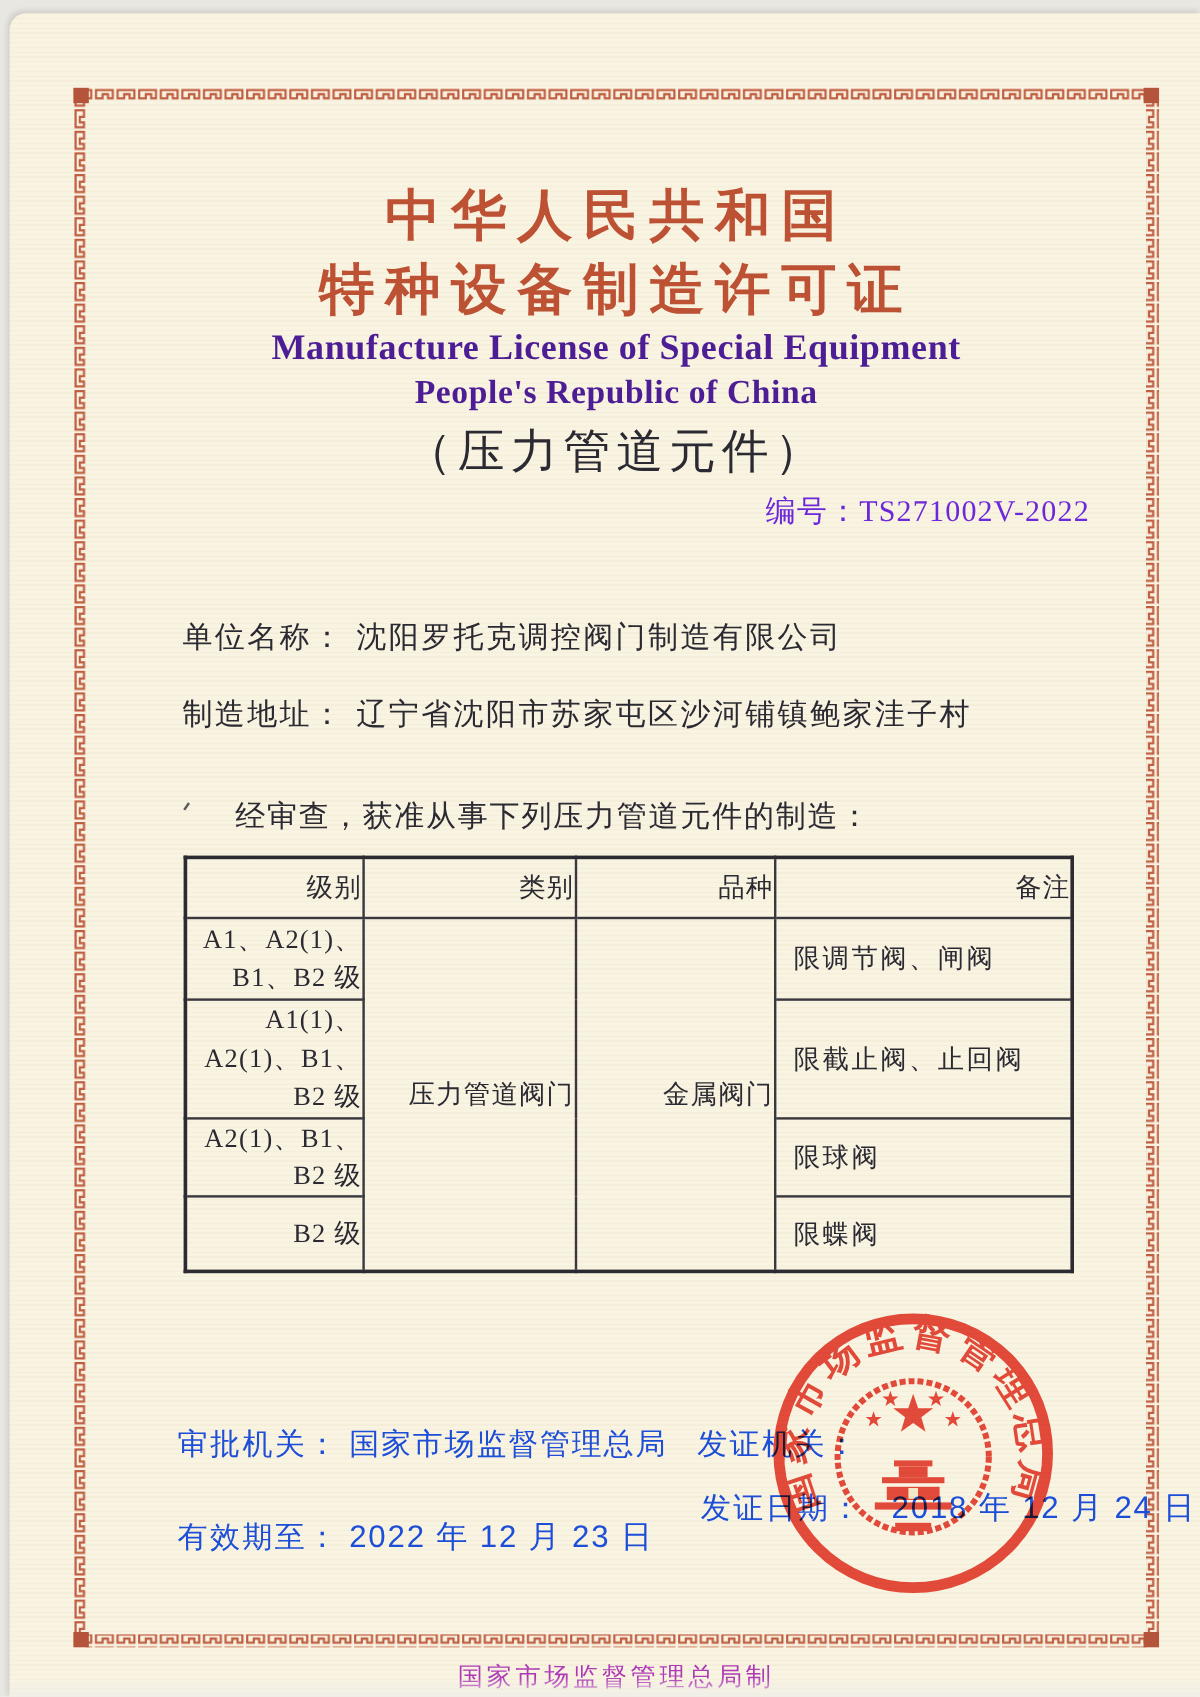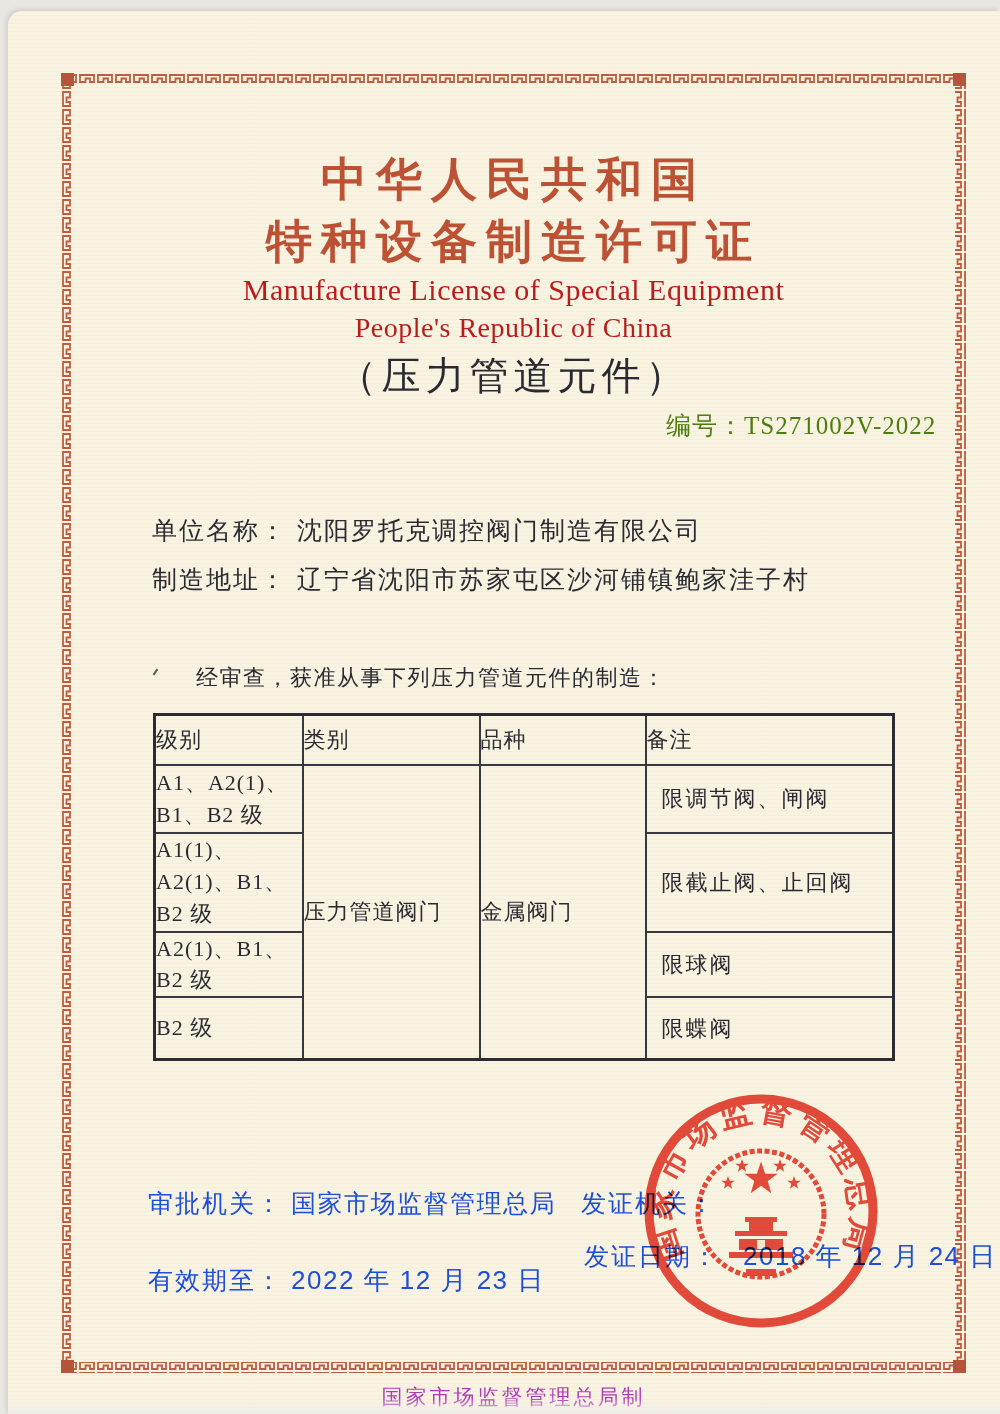--- a/index.html
+++ b/index.html
@@ -22,43 +22,43 @@
     position: absolute; inset: 0;
     background: repeating-linear-gradient(180deg,
       rgba(205,190,160,0.10) 0px, rgba(205,190,160,0.10) 1px,
       rgba(255,255,255,0) 1px, rgba(255,255,255,0) 4px);
     pointer-events: none;
   }
   .abs { position: absolute; }
   .center { left: 53px; width: 905px; text-align: center; }
 
   .title-cn { font-weight: 700; font-size: 46px; color: #bd5134; letter-spacing: 9px; }
-  .title-en { font-weight: 400; font-size: 30px; color: #b91c1c; letter-spacing: 0.5px; }
+  .title-en { font-weight: 700; font-size: 30px; color: #4c1d95; letter-spacing: 0.5px; }
   .subtitle-cn { font-size: 39px; color: #2b2a32; letter-spacing: 5px; }
 
-  .cert-no { font-size: 25px; letter-spacing: 1px; color: #4d7c0f; margin-left: 28px; }
+  .cert-no { font-size: 25px; letter-spacing: 1px; color: #6d28d9; }
 
   .field-row { font-size: 25px; color: #2b2a32; white-space: nowrap; }
   .field-row .lbl { letter-spacing: 2px; }
   .field-row .val { margin-left: 10px; letter-spacing: 2px; }
 
-  .statement { font-size: 22px; color: #2b2a32; letter-spacing: 1.5px; }
+  .statement { font-size: 25px; color: #2b2a32; letter-spacing: 1.5px; }
 
   table.lic {
     border-collapse: collapse;
     table-layout: fixed;
     width: 739px;
     background: transparent;
   }
   table.lic th, table.lic td {
     border: 2px solid #39383e;
     font-weight: 400;
     font-size: 22px;
     color: #2b2a32;
-    text-align: left;
+    text-align: right;
     vertical-align: middle;
     line-height: 1.5;
     letter-spacing: 1px;
   }
   table.lic { border: 3px solid #2c2b31; }
   table.lic td.note { text-align: left; padding-left: 15px; letter-spacing: 2px; }
   table.lic .lvl div { line-height: 1.45; }
 
   .footer-row { font-size: 25px; color: #1d4ed8; white-space: nowrap; }
   .footer-row .lbl { letter-spacing: 2px; }
@@ -111,21 +111,21 @@
   <div class="abs center title-en" style="top:301px; font-size:28px;">People's Republic of China</div>
   <div class="abs center subtitle-cn" style="top:338px;">（压力管道元件）</div>
 
   <div class="abs cert-no" style="top:398px; left:630px;">
     <span>编号：</span><span>TS271002V-2022</span>
   </div>
 
   <div class="abs field-row" style="top:503px; left:144px;">
     <span class="lbl">单位名称：</span><span class="val">沈阳罗托克调控阀门制造有限公司</span>
   </div>
-  <div class="abs field-row" style="top:552px; left:144px;">
+  <div class="abs field-row" style="top:567px; left:144px;">
     <span class="lbl">制造地址：</span><span class="val">辽宁省沈阳市苏家屯区沙河铺镇鲍家洼子村</span>
   </div>
 
   <div class="abs scan-mark" style="left:144px; top:660px;"></div>
   <div class="abs statement" style="top:652px; left:188px;">经审查，获准从事下列压力管道元件的制造：</div>
 
   <table class="lic abs" style="left:145px; top:702px;">
     <colgroup>
       <col style="width:148px">
         <col style="width:177px">

